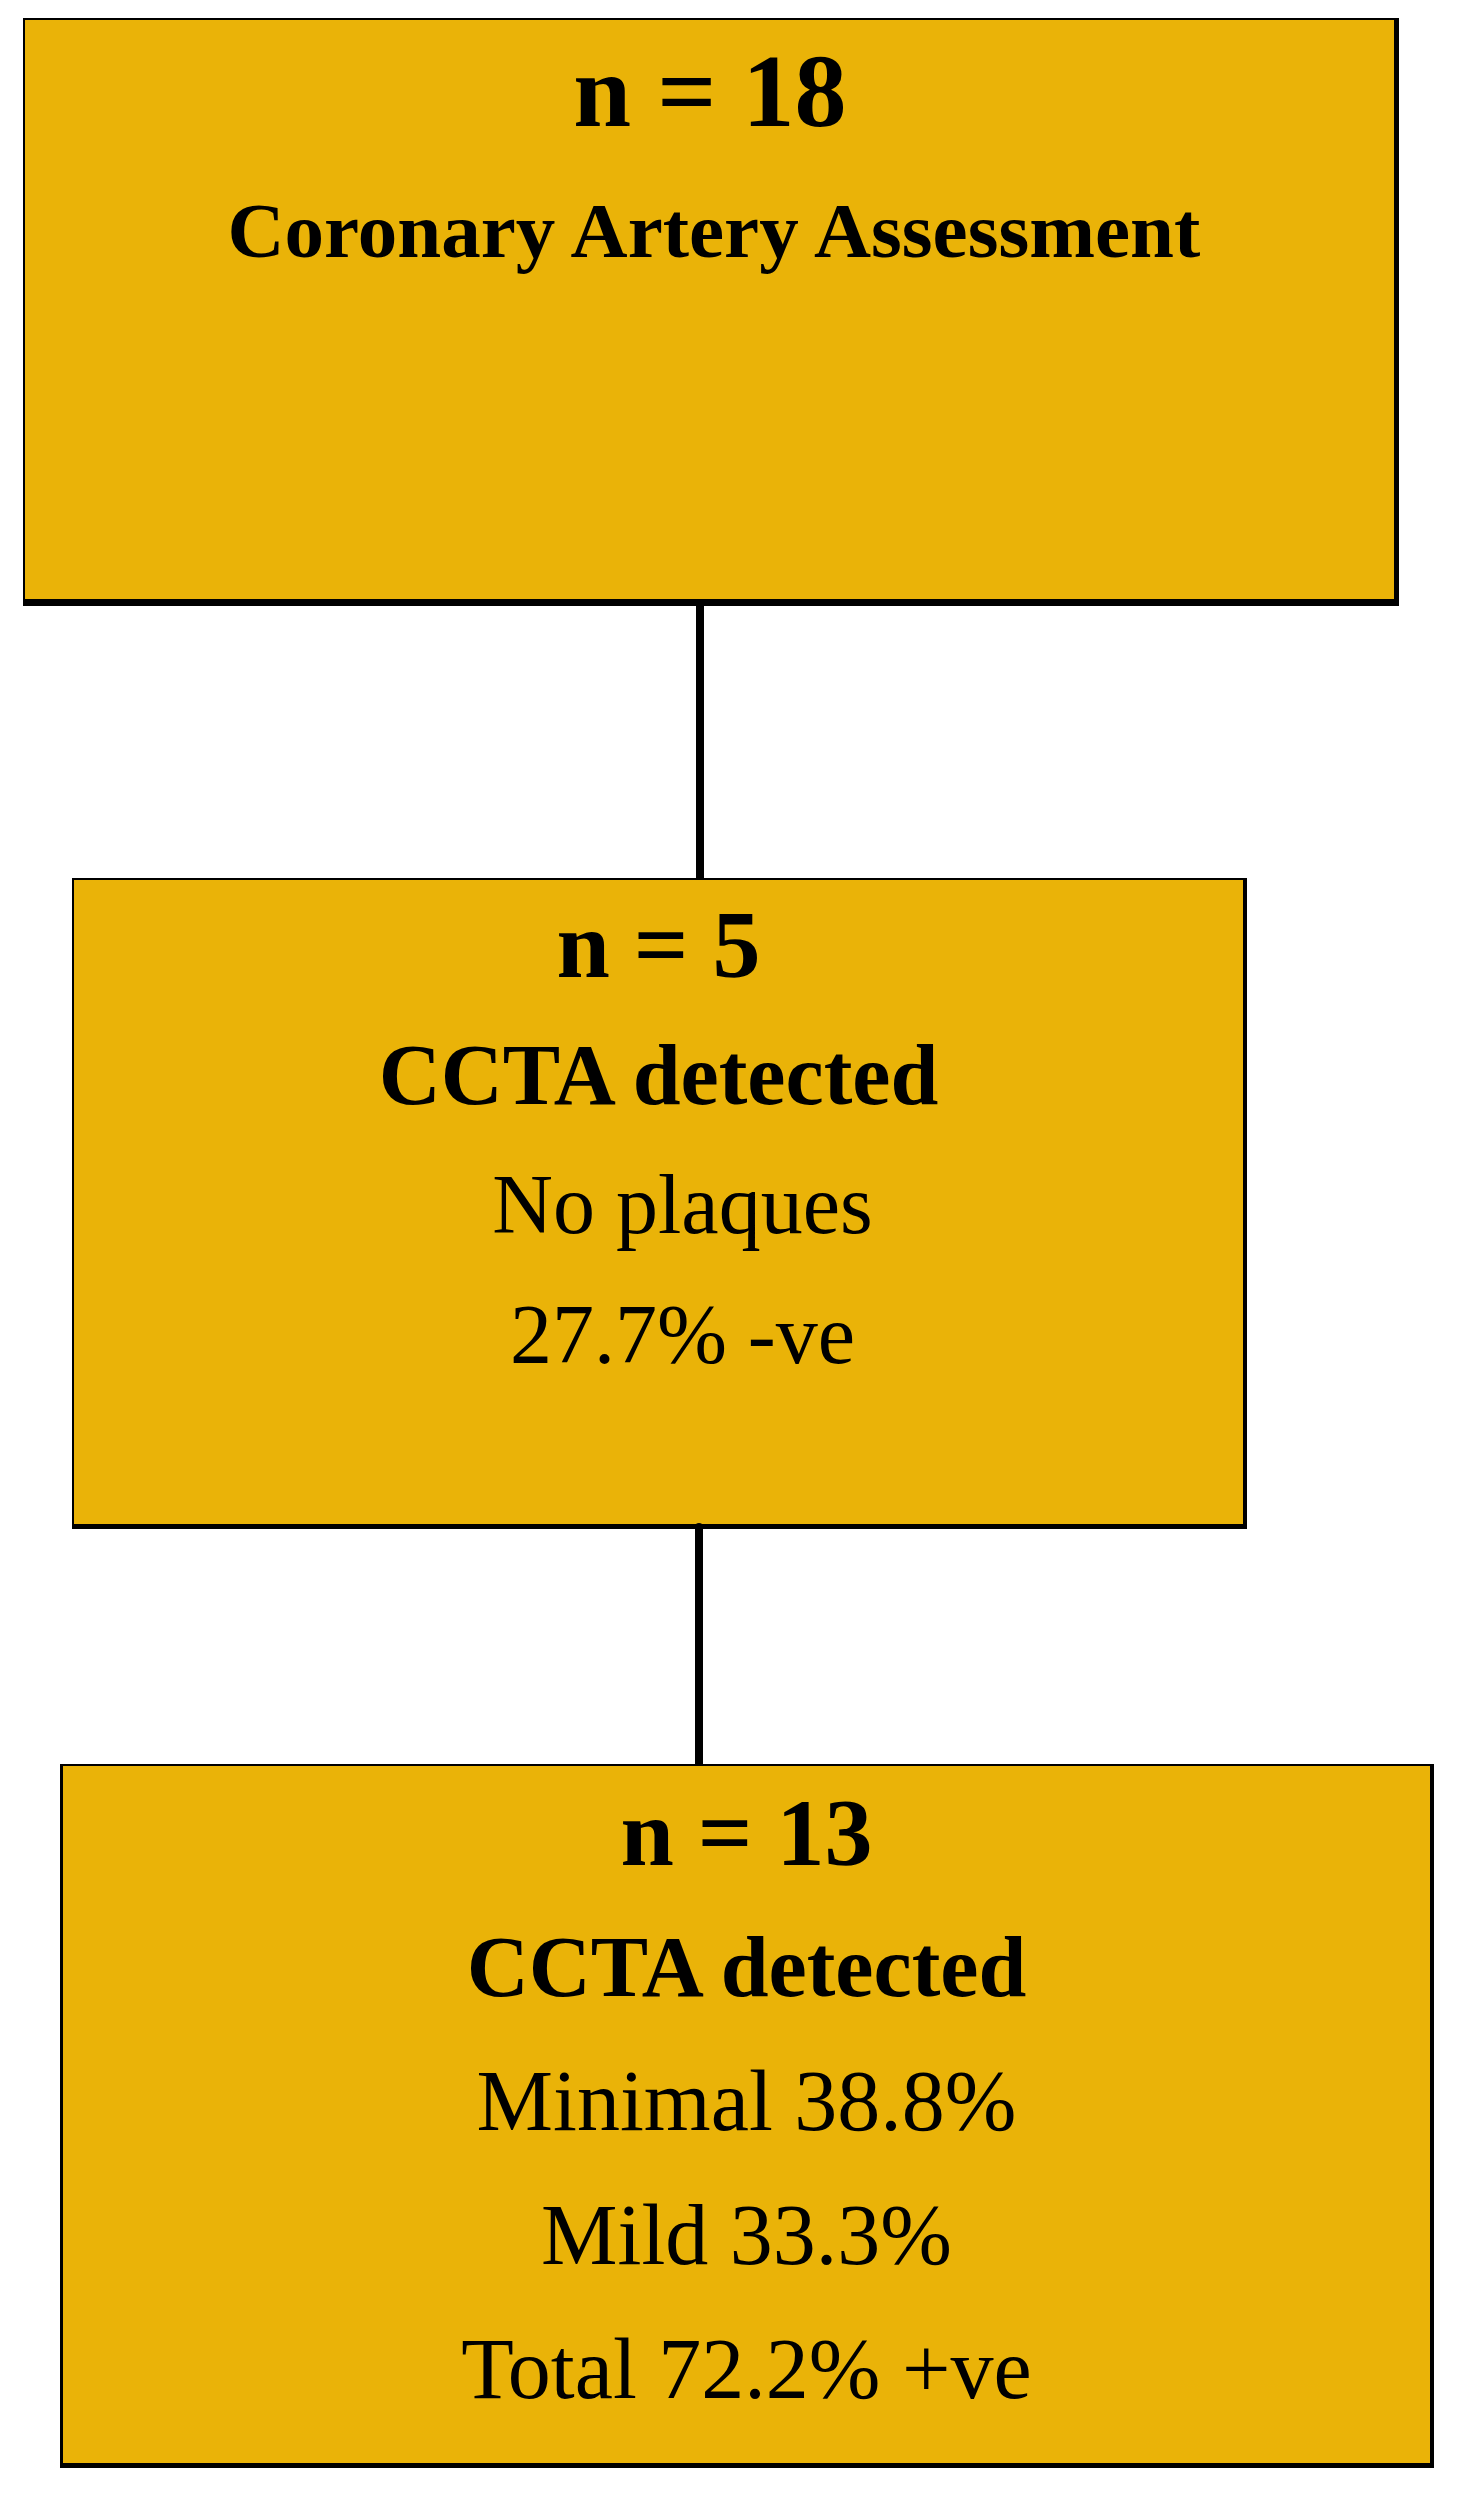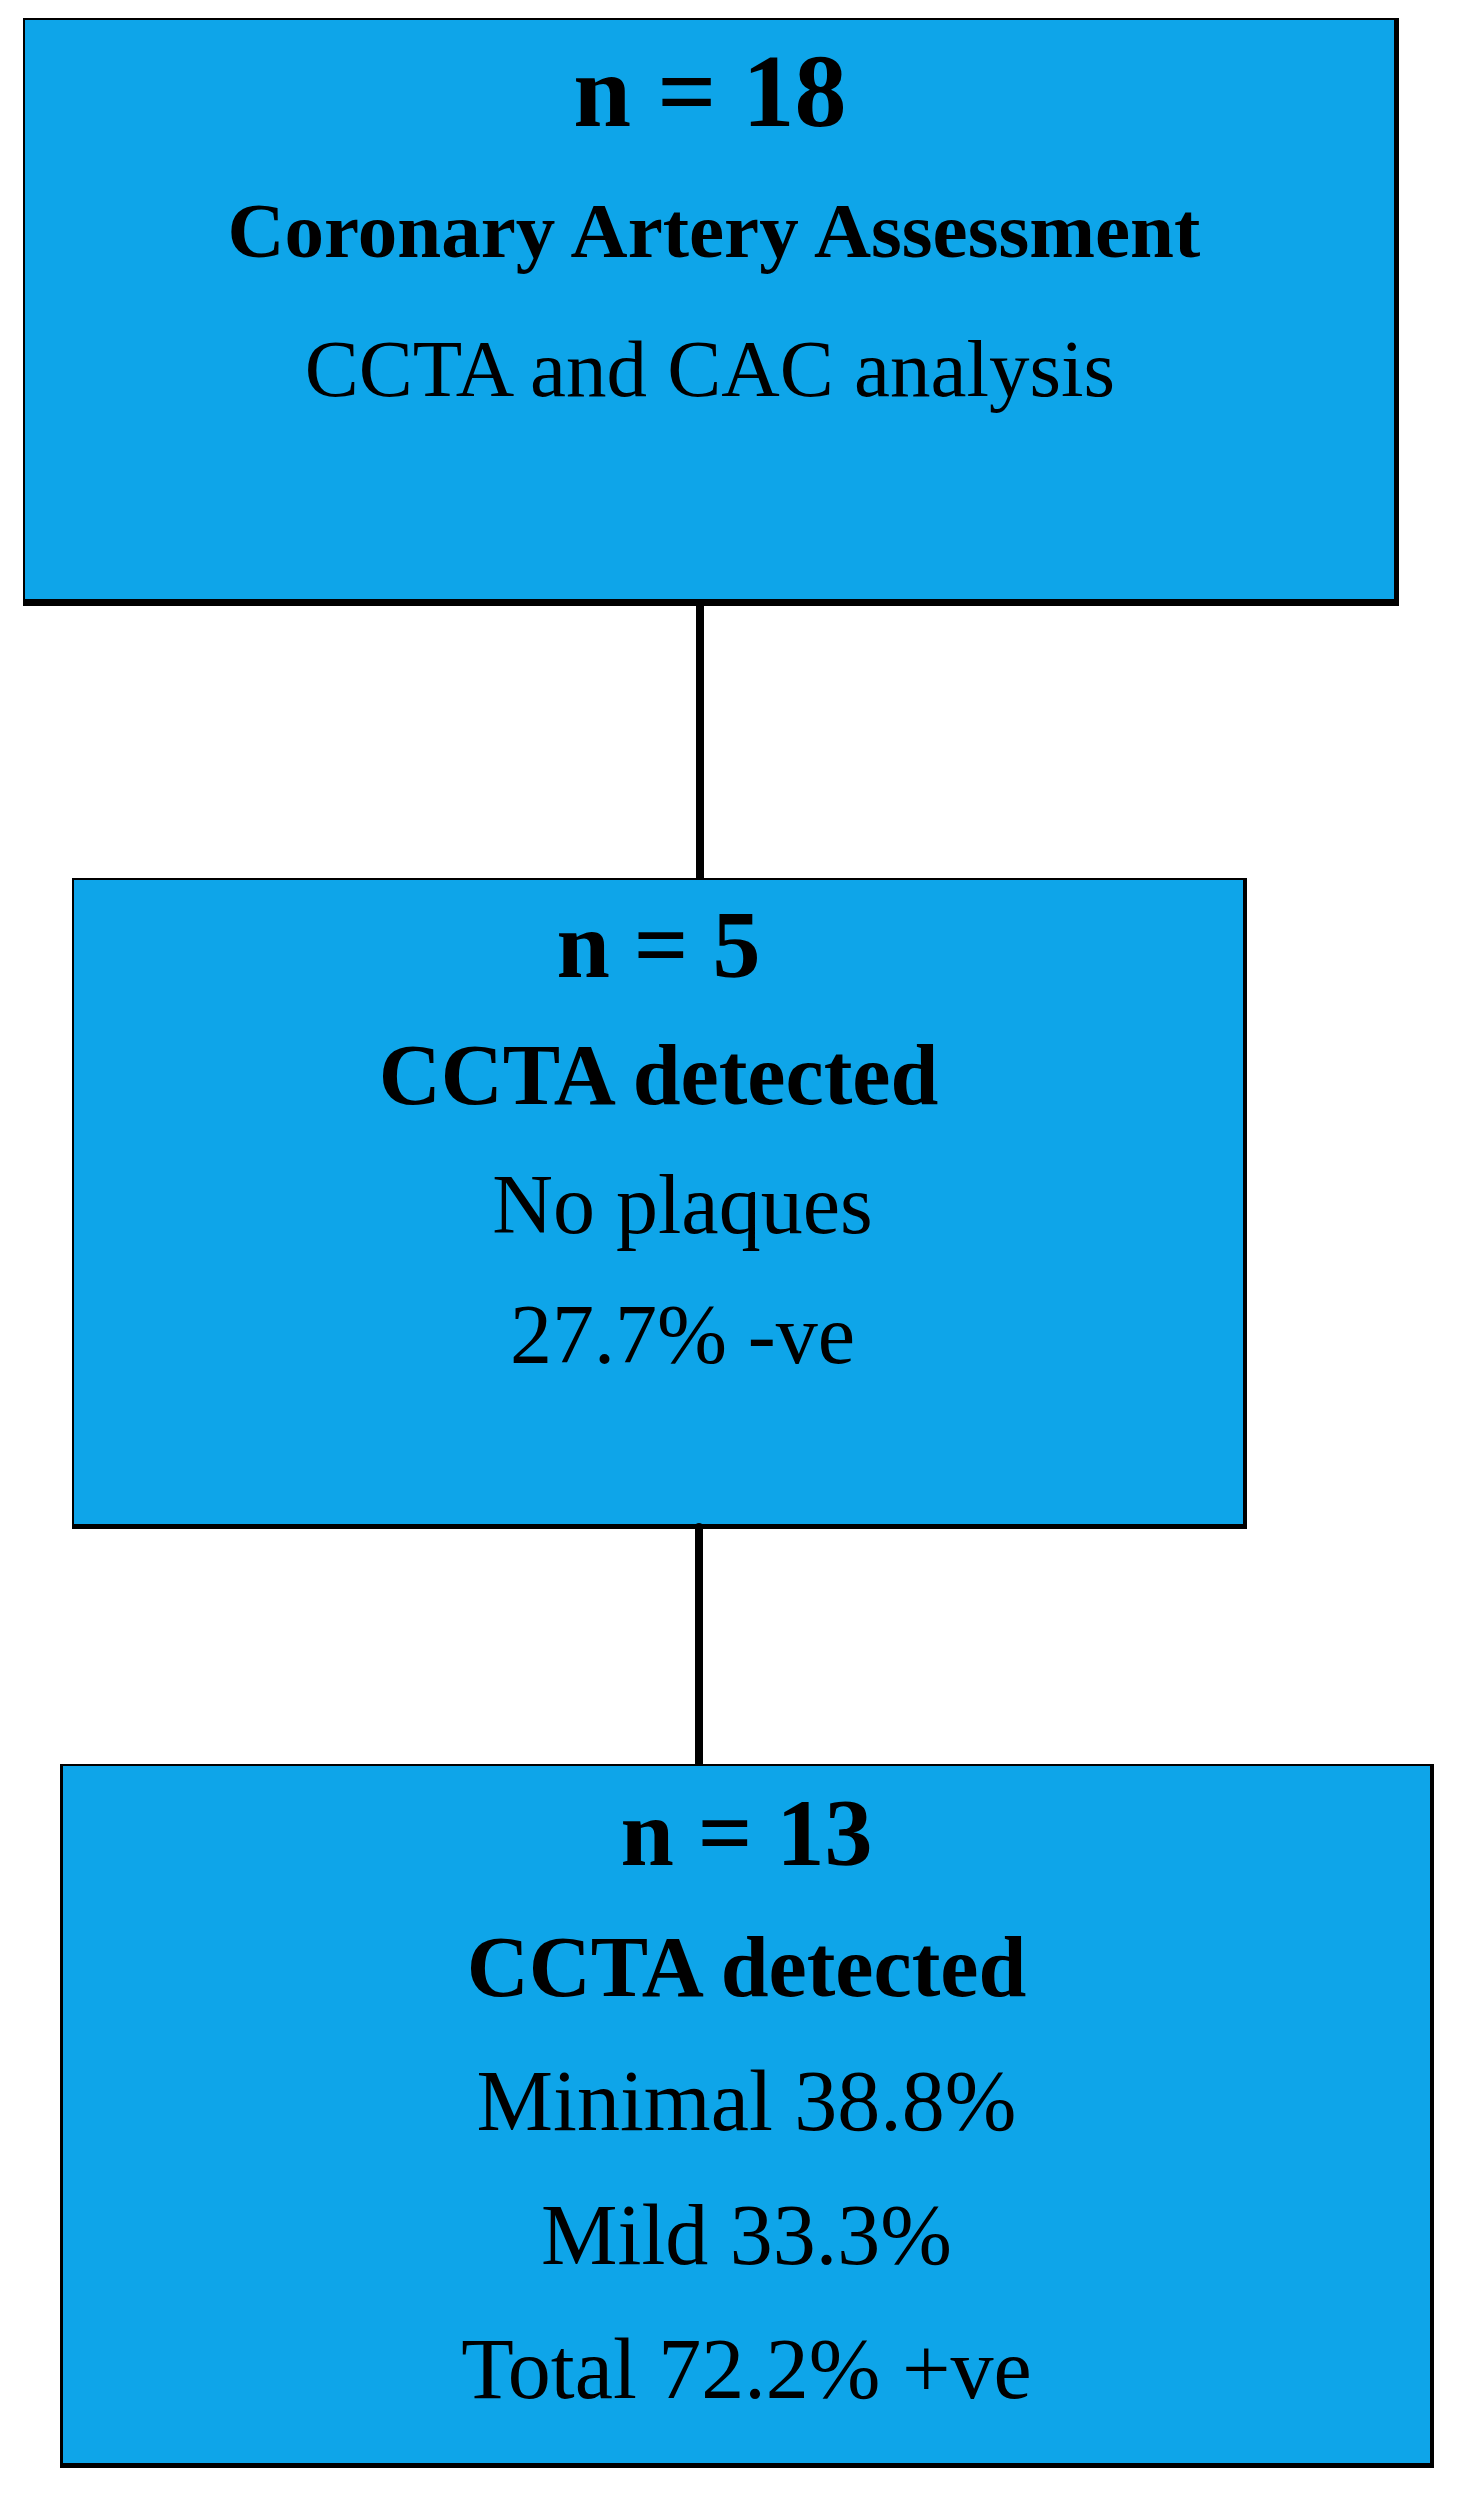--- a/index.html
+++ b/index.html
@@ -17,21 +17,21 @@
   }
   .canvas {
     position: absolute;
     left: 0; top: 0;
     width: 1480px;
     height: 2512px;
   }
   .box {
     position: absolute;
     box-sizing: border-box;
-    background: #0ea5e9;
+    background: #eab308;
     border-style: solid;
     border-color: #000000;
     text-align: center;
   }
   
   .box1 {
     left: 23.4px;
     top: 18.4px;
     width: 1376px;
     height: 588px;
@@ -89,21 +89,20 @@
   }
 </style>
 </head>
 <body>
 
 <div class="canvas">
 
   <div class="box box1">
     <div class="line count">n = 18</div>
     <div class="line title">Coronary Artery Assessment</div>
-    <div class="line detail">CCTA and CAC analysis</div>
   </div>
 
   <div class="connector connector1"></div>
 
   <div class="box box2">
     <div class="line count">n = 5</div>
     <div class="line title">CCTA detected</div>
     <div class="line detail">No plaques</div>
     <div class="line detail">27.7% -ve</div>
   </div>

